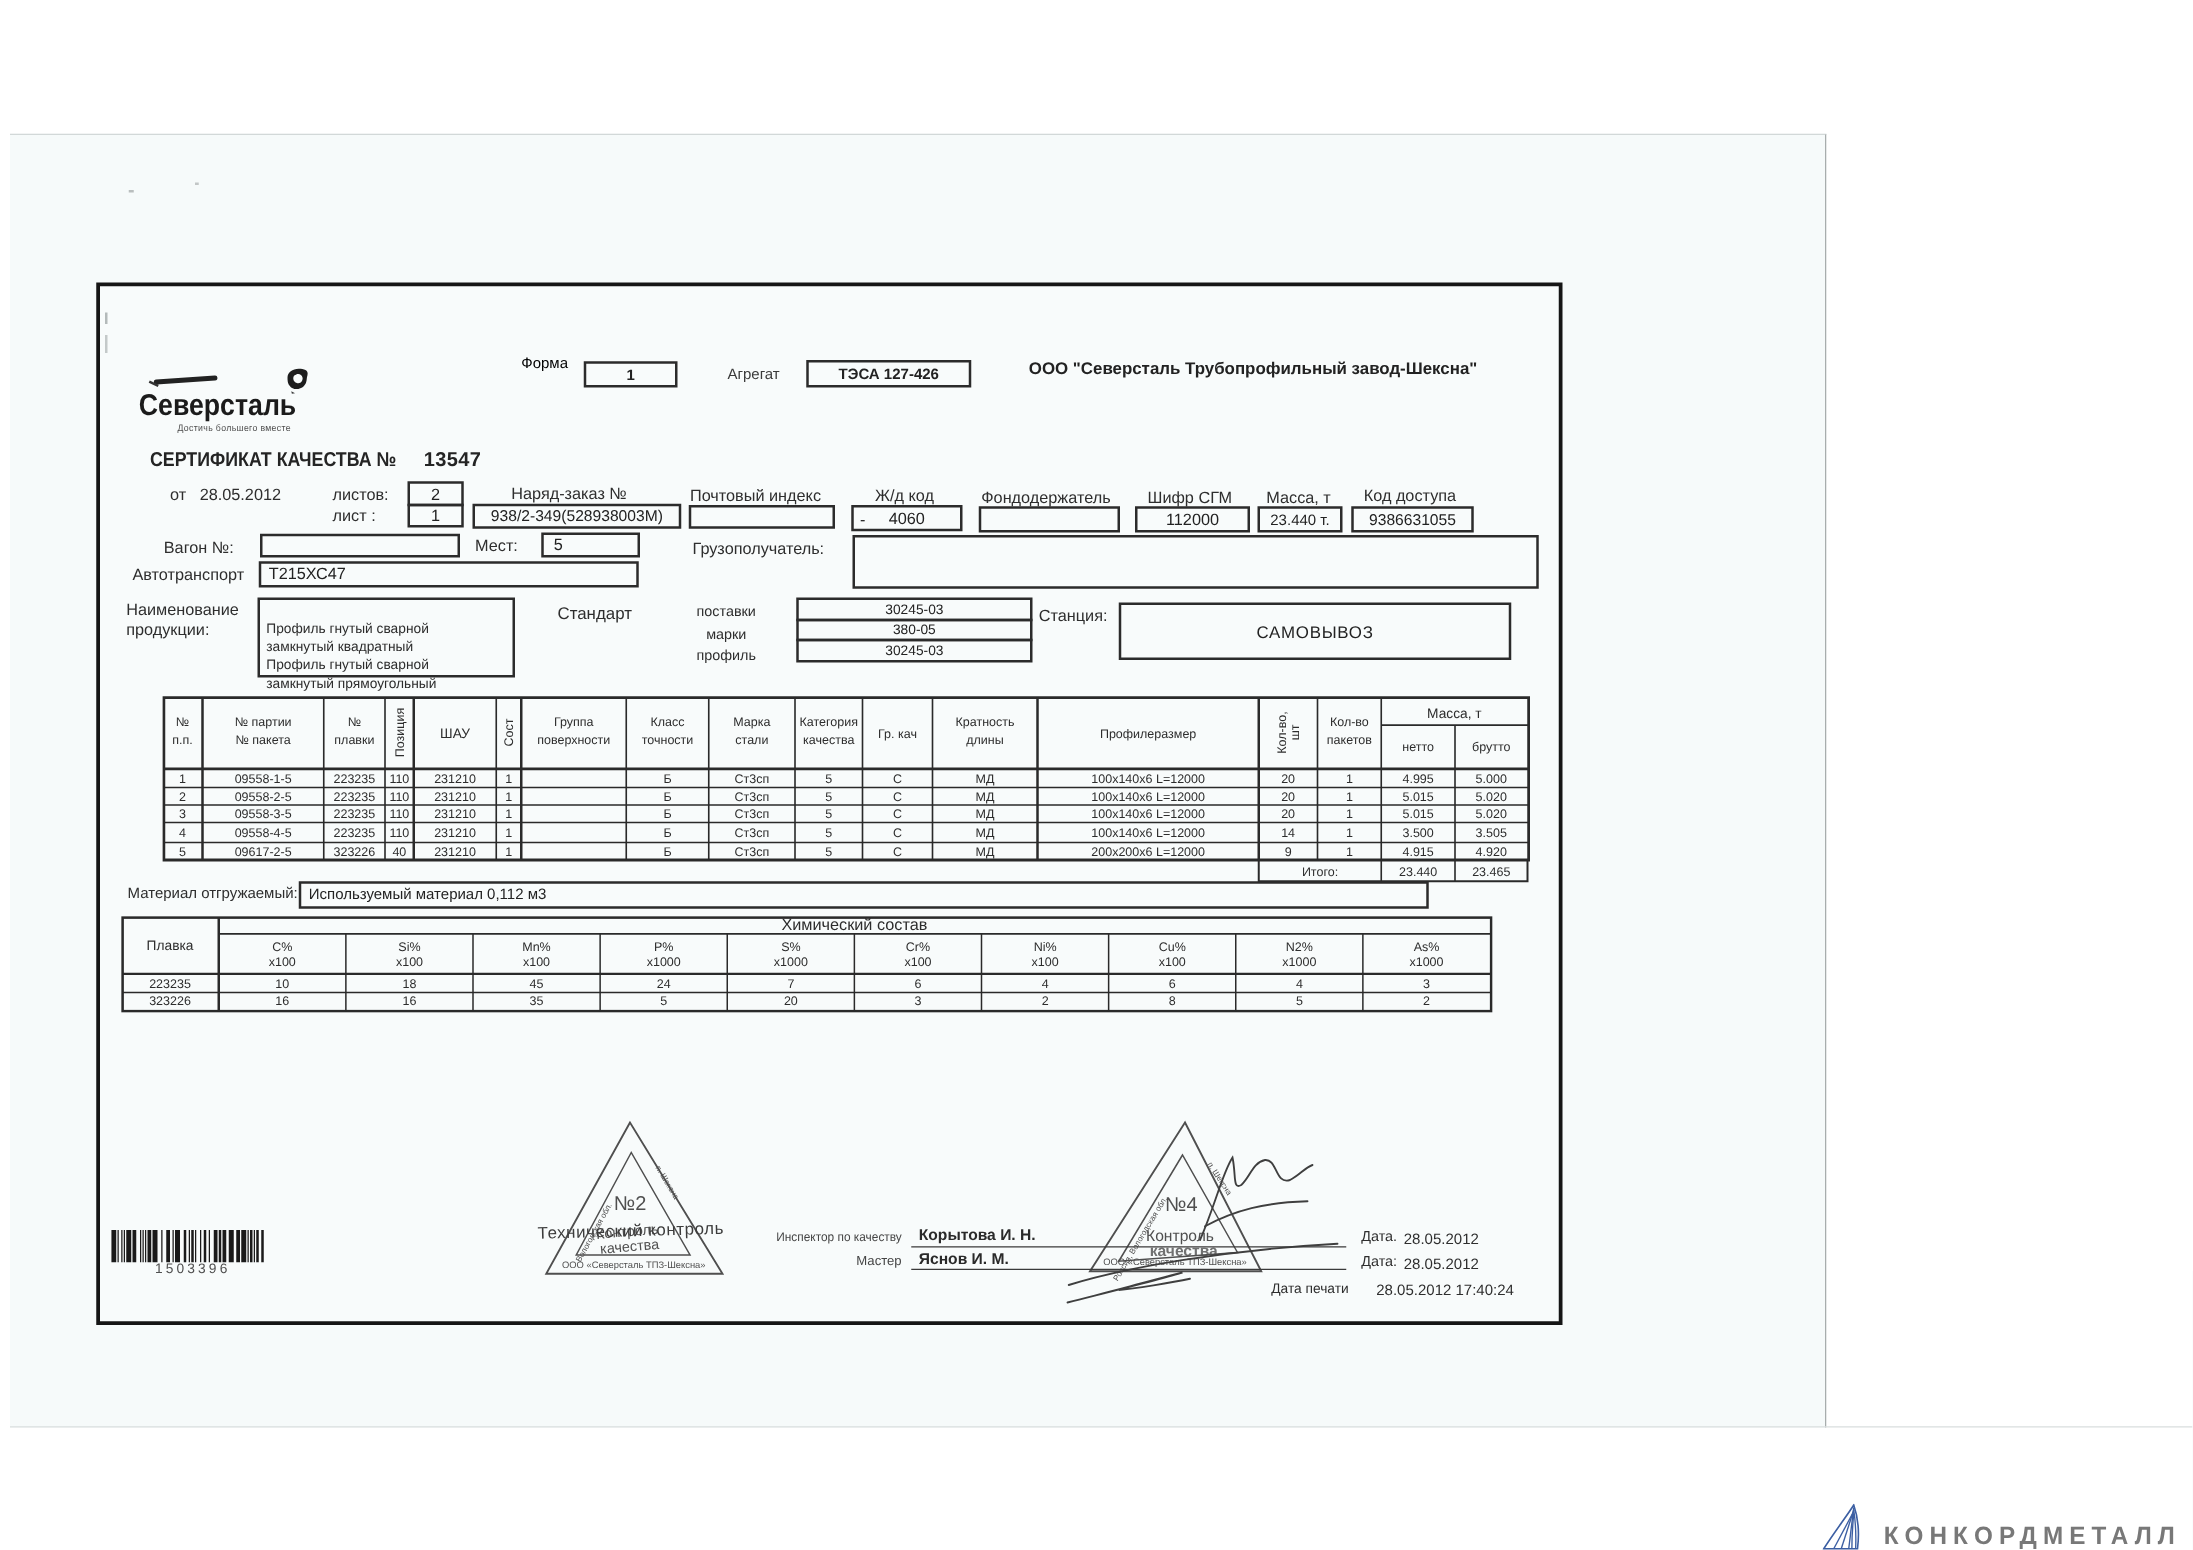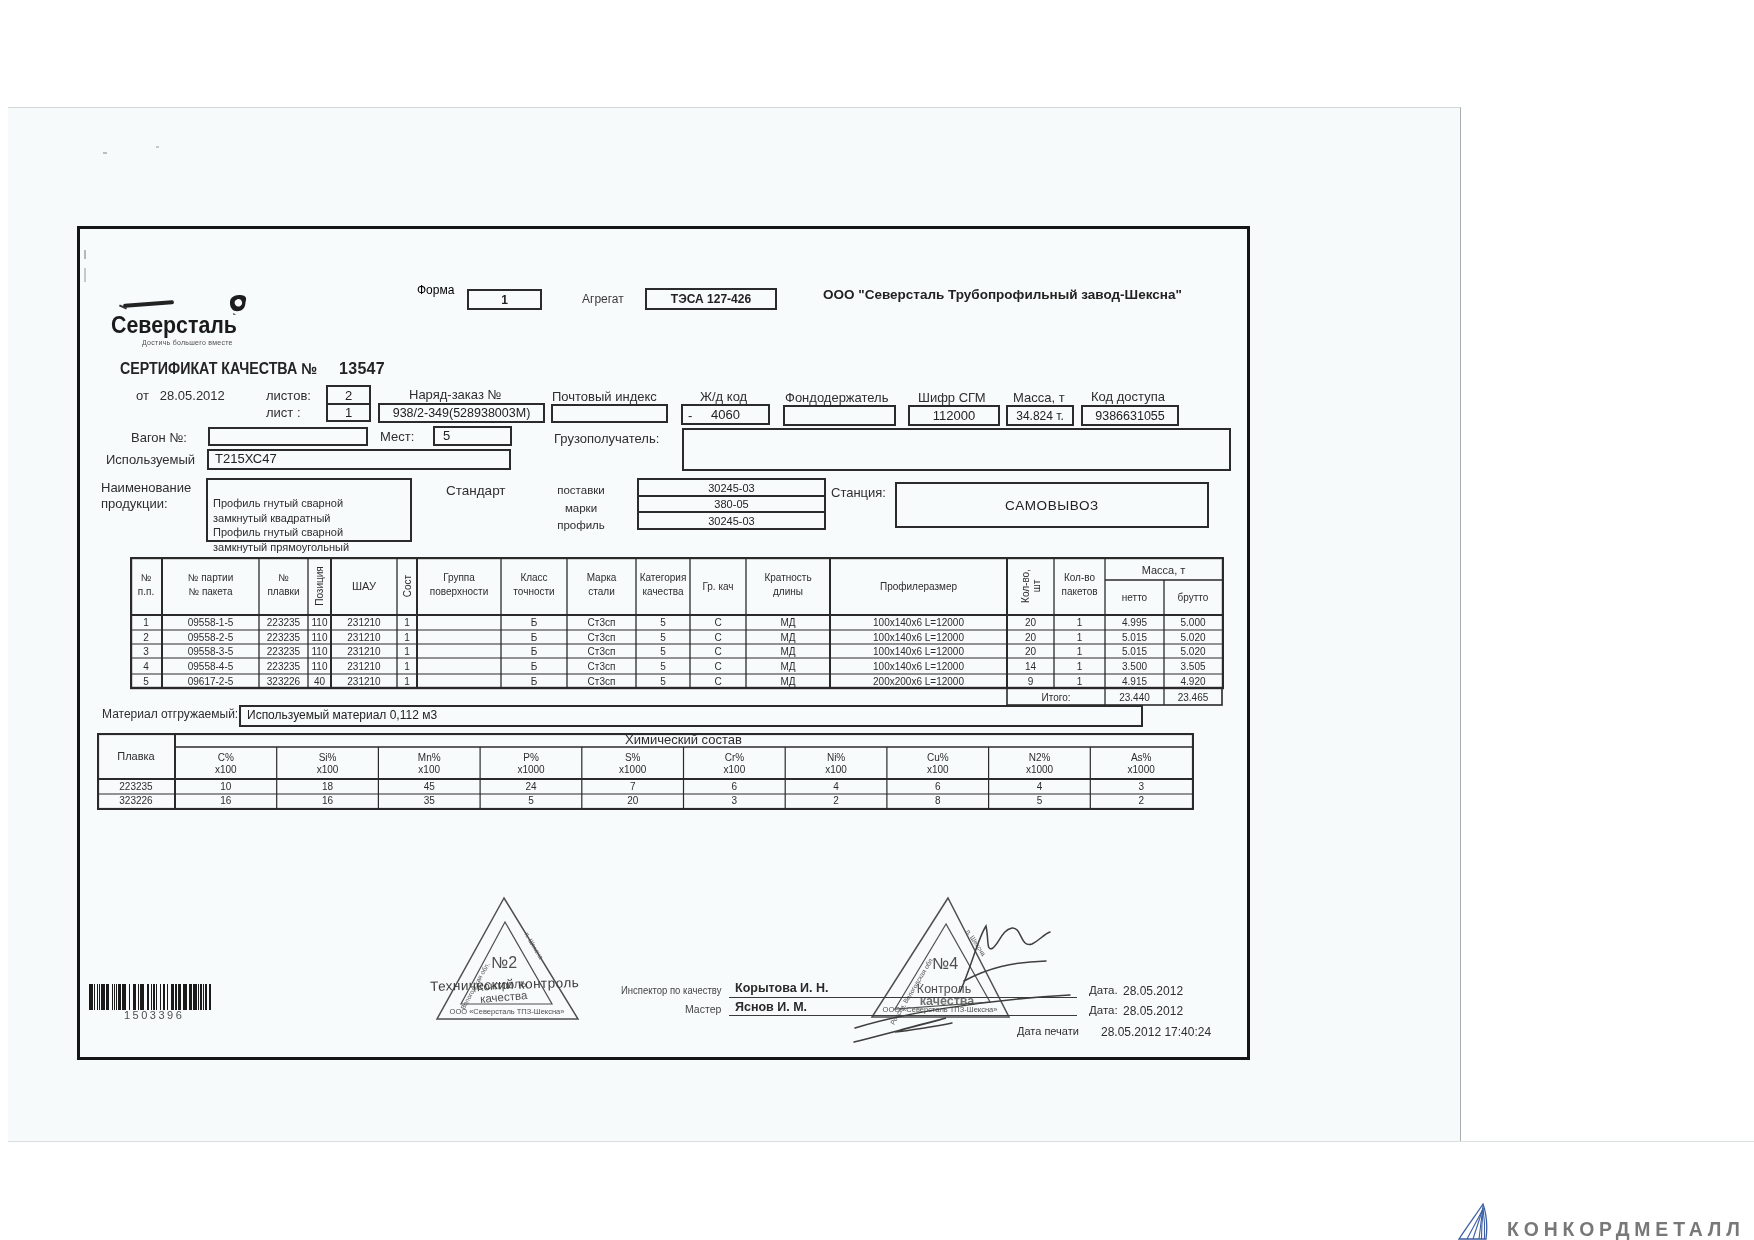--- a/index.html
+++ b/index.html
@@ -82,41 +82,41 @@
   <div class="l" style="left:785px;top:390px;">Фондодержатель</div>
 
   <div class="bx" style="left:783px;top:405px;width:109px;height:17px;"></div>
 
   <div class="l" style="left:918px;top:390px;">Шифр СГМ</div>
 
   <div class="bx ctr" style="left:908px;top:405px;width:88px;height:17px;font-size:13px;">112000</div>
 
   <div class="l" style="left:1013px;top:390px;">Масса, т</div>
 
-  <div class="bx ctr" style="left:1006px;top:405px;width:64px;height:17px;font-size:12px;">34.824 т.</div>
+  <div class="bx ctr" style="left:1006px;top:405px;width:64px;height:17px;font-size:12px;">23.440 т.</div>
 
   <div class="l" style="left:1091px;top:389px;">Код доступа</div>
 
   <div class="bx ctr" style="left:1081px;top:405px;width:94px;height:17px;font-size:12.5px;">9386631055</div>
 
   <div class="l" style="left:131px;top:430px;">Вагон №:</div>
 
   <div class="bx" style="left:208px;top:427px;width:156px;height:15px;"></div>
 
   <div class="l" style="left:380px;top:429px;">Мест:</div>
 
   <div class="bx" style="left:433px;top:426px;width:75px;height:16px;font-size:13px;">
       <span style="position:absolute;left:8px;top:0px;">5</span>
     </div>
 
   <div class="l" style="left:554px;top:431px;">Грузополучатель:</div>
 
   <div class="bx" style="left:682px;top:428px;width:545px;height:39px;"></div>
 
-  <div class="l" style="left:106px;top:452px;">Используемый</div>
+  <div class="l" style="left:106px;top:452px;">Автотранспорт</div>
 
   <div class="bx" style="left:207px;top:449px;width:300px;height:17px;font-size:13px;">
       <span style="position:absolute;left:6px;top:0px;">Т215ХС47</span>
     </div>
 
   <div class="l" style="left:101px;top:480px;line-height:16px;white-space:normal;width:110px;">Наименование продукции:</div>
 
   <div class="bx" style="left:206px;top:478px;width:202px;height:60px;font-size:11px;line-height:14.5px;color:#2d2d2d;">
       <div style="padding:16px 0 0 5px;">Профиль гнутый сварной<br>замкнутый квадратный<br>Профиль гнутый сварной<br>замкнутый прямоугольный</div>
     </div>

